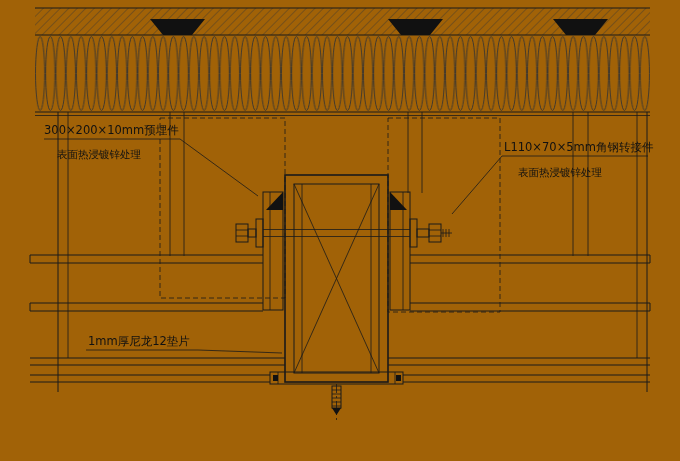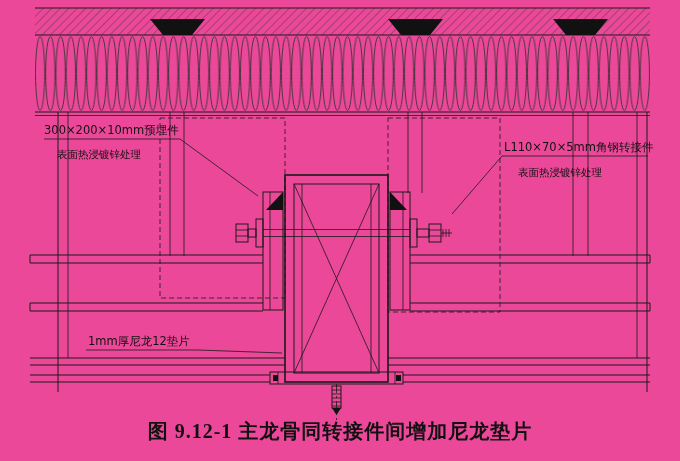--- a/index.html
+++ b/index.html
@@ -1,16 +1,16 @@
 <!DOCTYPE html>
 <html><head>
 <meta charset="utf-8">
 <style>
   html,body{margin:0;padding:0;background:#ffffff;}
-  .page{position:relative;width:680px;height:461px;background:#ec4899;overflow:hidden;
+  .page{position:relative;width:680px;height:461px;background:#a16207;overflow:hidden;
         font-family:"DejaVu Sans",sans-serif;}
   svg{position:absolute;left:0;top:0;}
   .ln{stroke:#1a1a1a;stroke-width:1;fill:none;}
   .thin{stroke:#1a1a1a;stroke-width:0.8;fill:none;}
   .thick{stroke:#1a1a1a;stroke-width:1.6;fill:none;}
   .dash{stroke:#1a1a1a;stroke-width:0.8;fill:none;stroke-dasharray:5,3;}
   .dashdot{stroke:#1a1a1a;stroke-width:0.8;fill:none;stroke-dasharray:9,3,2,3;}
   .blk{fill:#111111;stroke:none;}
   .lbl{font-size:11.5px;fill:#111111;font-family:"DejaVu Sans",sans-serif;}
   .lbl2{font-size:10.5px;fill:#111111;font-family:"DejaVu Sans",sans-serif;}
@@ -173,14 +173,13 @@
     <text class="lbl2" x="518" y="176">表面热浸镀锌处理</text>
   </g>
 
   <g>
     <text class="lbl" x="88" y="345">1mm厚尼龙12垫片</text>
     <line class="thin" x1="86" y1="350" x2="198" y2="350"></line>
     <line class="thin" x1="198" y1="350" x2="282" y2="353"></line>
   </g>
 </svg>
 
-<div class="caption">图 9.12-1  主龙骨同转接件间增加尼龙垫片</div>
 </div>
 
 </body></html>

